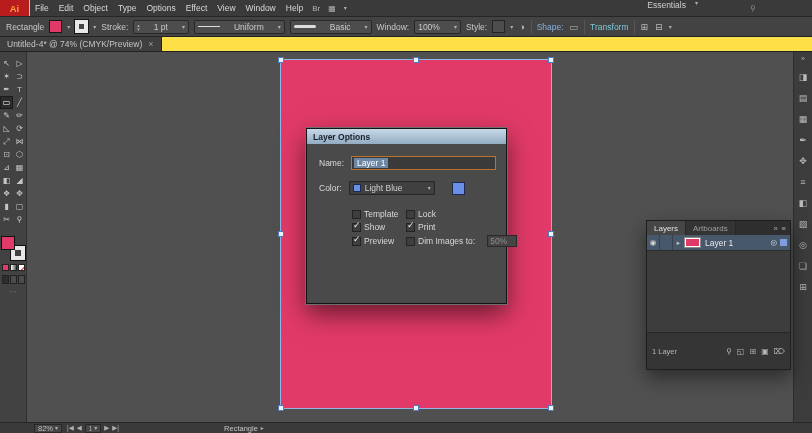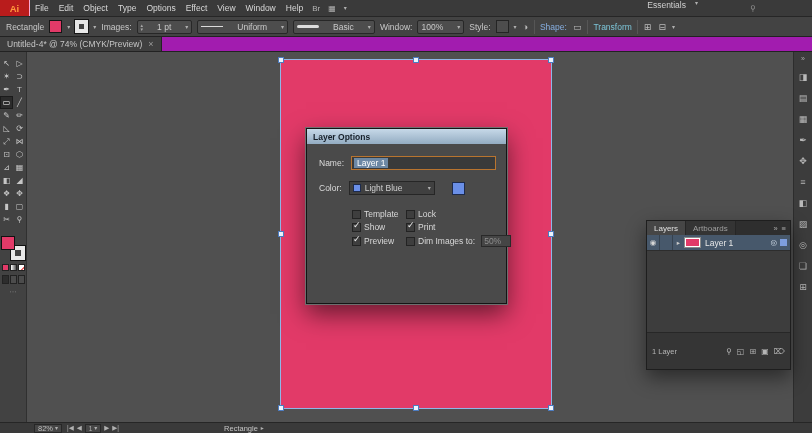--- a/index.html
+++ b/index.html
@@ -26,21 +26,21 @@
 .spin{display:inline-flex;flex-direction:column;font-size:5px;line-height:4px;color:#aaa;}
 .line-thin{width:22px;height:1px;background:#dcdcdc;}
 .line-thick{width:22px;height:3px;background:#dcdcdc;border-radius:2px;}
 .sep{width:1px;height:14px;background:#2a2a2a;border-right:1px solid #565656;flex:none;}
 .link-blue{color:#86aee0;}
 .link-teal{color:#7cc5d8;}
 .icon-btn{color:#b9b9b9;font-size:9px;padding:0 1px;}
 .style-swatch{width:13px;height:13px;background:#4d4d4d;border:1px solid #242424;}
 
 
-.tabbar{position:absolute;top:37px;left:0;right:0;height:15px;background:#a21caf;display:flex;align-items:stretch;border-bottom:1px solid #222;}
+.tabbar{position:absolute;top:37px;left:0;right:0;height:15px;background:#fde047;display:flex;align-items:stretch;border-bottom:1px solid #222;}
 .doc-tab{display:flex;align-items:center;gap:6px;padding:0 7px;background:#3f3f3f;border-right:1px solid #232323;font-size:8.5px;color:#c6c6c6;}
 .tab-close{color:#9a9a9a;font-size:9px;}
 
 
 .main{position:absolute;top:52px;left:0;right:0;bottom:11px;}
 
 
 .toolbar{position:absolute;left:0;top:0;bottom:0;width:27px;background:#424242;border-right:1px solid #303030;display:flex;flex-direction:column;align-items:center;padding-top:5px;}
 .tool-grid{display:grid;grid-template-columns:13px 13px;}
 .tool{width:13px;height:13px;display:flex;align-items:center;justify-content:center;font-size:8px;color:#c6c6c6;}
@@ -77,21 +77,21 @@
 .color-row{margin-top:11px;gap:7px;}
 .dlg-select{width:86px;height:14px;background:#404040;border:1px solid #262626;display:flex;align-items:center;gap:4px;padding:0 3px;}
 .grow{flex:1}
 .sw-blue-sm{width:8px;height:8px;background:#6a8fe8;border:1px solid #1d2b4d;flex:none;}
 .sw-blue-lg{width:13px;height:13px;background:#6a8fe8;border:1px solid #1d2b4d;margin-left:10px;flex:none;}
 .check-grid{margin:14px 0 0 33px;display:grid;grid-template-columns:54px auto;row-gap:3px;}
 .check-item{display:flex;align-items:center;gap:3px;}
 .cbx{width:9px;height:9px;border:1px solid #232323;background:#3e3e3e;position:relative;flex:none;}
 .check-mark{position:absolute;left:0;top:-4px;font-size:9px;color:#f0f0f0;}
 .cb-txt{color:#d8d8d8;font-size:8.5px;white-space:nowrap;}
-.dim-field{width:30px;height:12px;background:#454545;border:1px solid #292929;color:#8f8f8f;display:inline-flex;align-items:center;padding:0 2px;margin-left:3px;}
+.dim-field{width:30px;height:12px;background:#454545;border:1px solid #292929;color:#8f8f8f;display:inline-flex;align-items:center;padding:0 2px;margin-left:9px;}
 .dlg-buttons{display:flex;justify-content:flex-end;gap:9px;margin-top:15px;padding-right:2px;}
 .btn{min-width:52px;height:16px;display:inline-flex;align-items:center;justify-content:center;background:linear-gradient(#676767,#4b4b4b);border:1px solid #222;border-radius:8px;color:#e8e8e8;font-size:8.5px;padding:0 10px;}
 .btn.default{border-color:#8a8a8a;}
 
 
 .layers-panel{position:absolute;right:21px;top:168px;width:145px;height:150px;background:#3d3d3d;border:1px solid #1e1e1e;box-shadow:0 8px 18px rgba(0,0,0,.45);z-index:5;display:flex;flex-direction:column;}
 .lp-tabs{height:14px;background:#2e2e2e;display:flex;align-items:stretch;font-size:8px;flex:none;}
 .lp-tab{display:flex;align-items:center;padding:0 7px;color:#9f9f9f;background:#343434;border-right:1px solid #262626;}
 .lp-tab.active{background:#464646;color:#e0e0e0;}
 .lp-tab-icons{margin-left:auto;display:flex;align-items:center;gap:4px;padding:0 4px;color:#a8a8a8;font-size:7.5px;}
@@ -147,21 +147,21 @@
       <span>⚲</span>
     </div>
   </div>
 
   <div class="controlbar">
     <span class="ctl-label">Rectangle</span>
     <span class="swatch fill"></span>
     <span class="caret">▾</span>
     <span class="swatch stroke"></span>
     <span class="caret">▾</span>
-    <span class="ctl-label">Images:</span>
+    <span class="ctl-label">Stroke:</span>
     <span class="field">
       <span class="spin">
         <span>▴</span>
           <span>▾</span>
       </span>
       <span>1 pt</span>
       <span class="caret">▾</span>
     </span>
     <span class="field">
       <span class="line-thin"></span>

